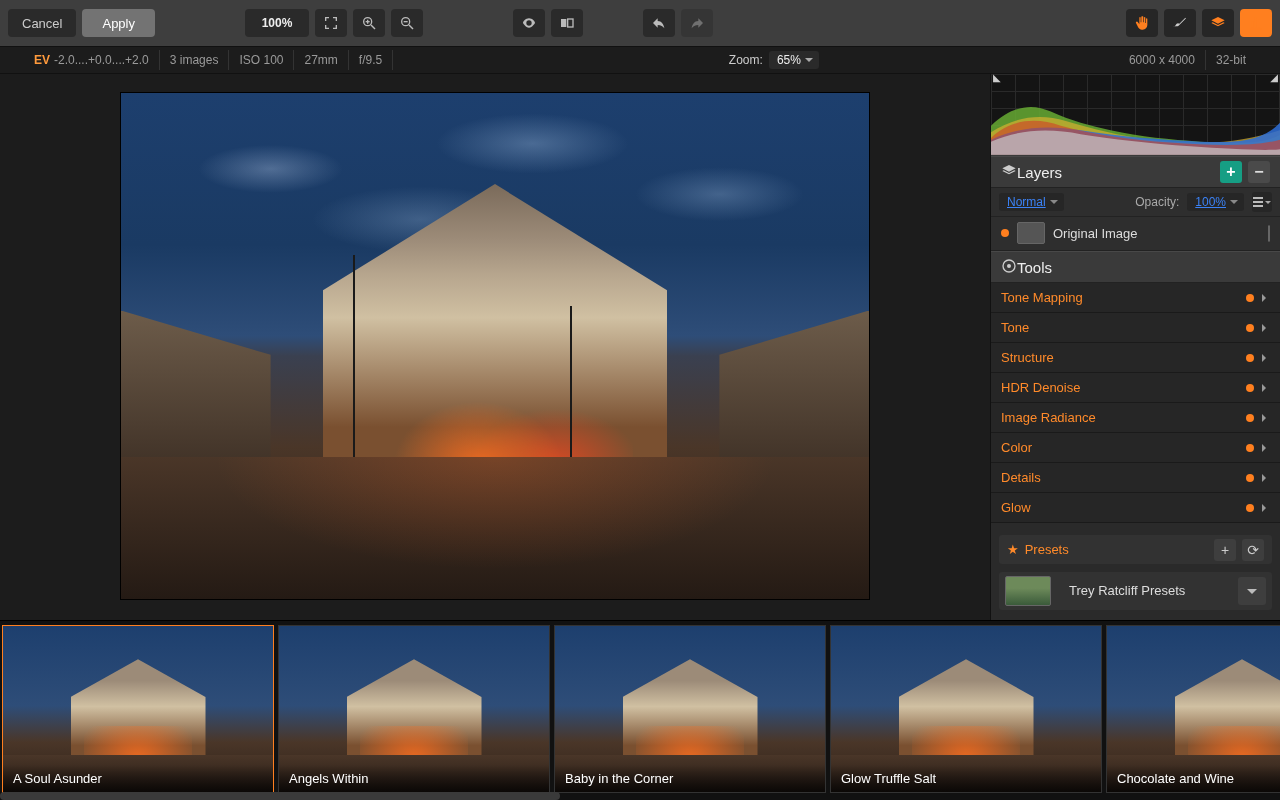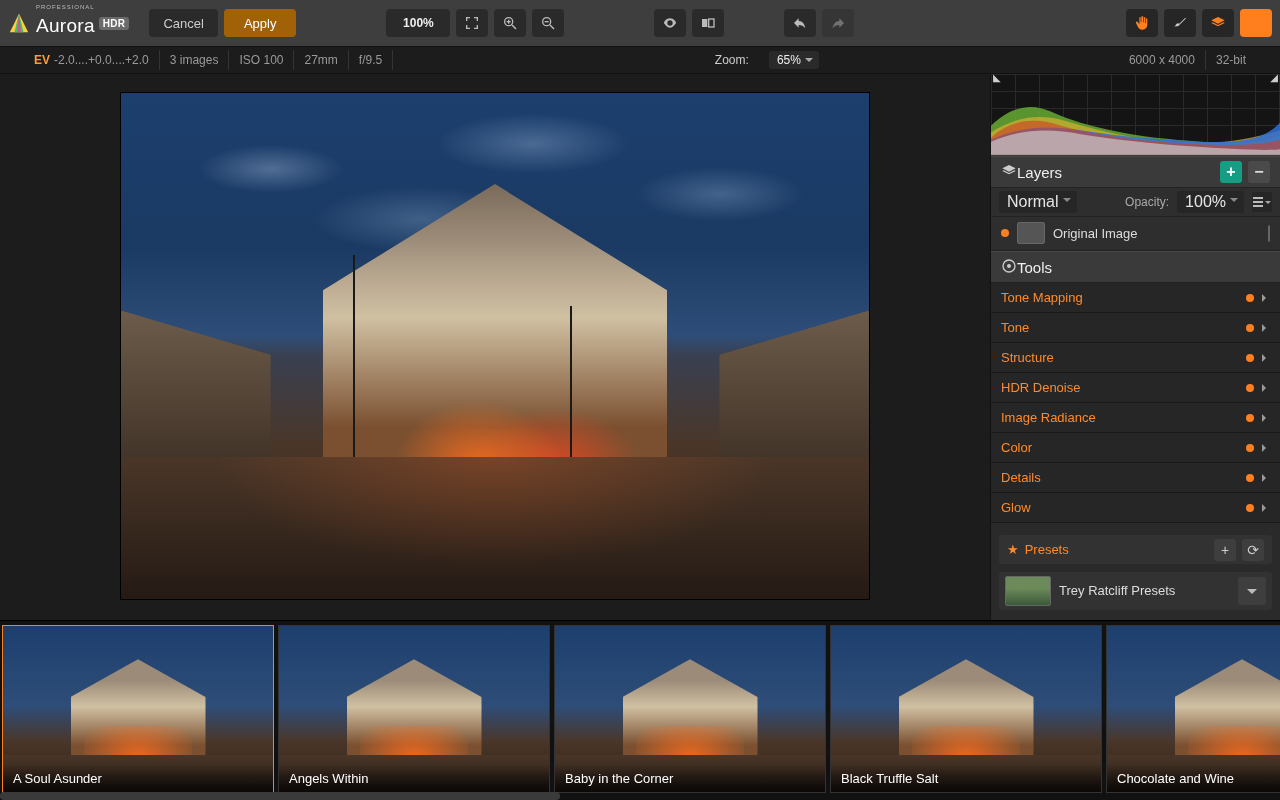--- a/index.html
+++ b/index.html
@@ -12,42 +12,42 @@
   .logo { display: flex; align-items: center; gap: 6px; margin-right: 20px; }
   .logo-tri { width: 22px; height: 22px; display:inline-block; }
   .logo-text { color: #fff; font-size: 19px; font-weight: 300; letter-spacing: .3px; display:flex; align-items:center; gap:4px;}
   .logo-sup { font-size: 6px; letter-spacing: 1px; position: relative; top:-9px; color:#bbb;}
   .hdr-badge { background:#6b6b6b; border-radius:3px; color:#fff; font-size:10px; font-weight:600; padding:1px 4px; }
   .btn {
     background:#2a2a2a; color:#ccc; border:none; border-radius:4px; height:28px;
     display:inline-flex; align-items:center; justify-content:center; padding:0 14px; cursor:pointer;
     font-size:13px;
   }
-  .btn.green { background:#a16207; color:#fff; font-weight:500; padding:0 20px;}
+  .btn.green { background:#737373; color:#fff; font-weight:500; padding:0 20px;}
   .tb-group { display:flex; gap:6px; align-items:flex-start;}
   .iconbtn {
     background:#2a2a2a; border:none; border-radius:4px; height:28px; min-width:32px;
     display:inline-flex; align-items:center; justify-content:center; cursor:pointer; color:#bbb;
   }
   .iconbtn.dark { background:#262626; }
   .iconbtn.orange svg, .iconbtn.orange { color:#ff7f1f; }
   .iconbtn svg { width:16px; height:16px; fill:currentColor; }
   .zoom-pct { font-size:12px; color:#eee; padding:0 8px; font-weight:600;}
   .right-icons { margin-left:auto; display:flex; gap:6px; }
 
   
   .infobar {
     height: 28px; background:#1c1c1c; border-top:1px solid #111; border-bottom:1px solid #111;
     display:flex; align-items:center; padding:0 24px; font-size:12px; color:#9a9a9a;
   }
   .infobar .seg { padding:0 10px; border-right:1px solid #333; height:20px; display:flex; align-items:center; gap:4px;}
   .infobar .seg:last-child { border-right:none; }
   .ev-label { color:#ff9a3c; font-weight:600; }
   .infobar .spacer { flex:1; }
-  .zoom-select { display:flex; align-items:center; gap:20px; color:#ccc; }
+  .zoom-select { display:flex; align-items:center; gap:6px; color:#ccc; }
   .zoom-select .sel { background:#2a2a2a; border-radius:3px; padding:2px 18px 2px 8px; position:relative; font-size:12px; color:#eee;}
   .zoom-select .sel::after { content:""; position:absolute; right:6px; top:7px; border:4px solid transparent; border-top-color:#aaa;}
 
   
   .main-row { display:flex; height: 546px; }
   .canvas-area { flex:1; display:flex; align-items:flex-start; justify-content:center; padding:18px 10px; }
   .canvas {
     width: 750px; height: 508px; border:1px solid #000;
     background: linear-gradient(180deg,#1d3f6e 0%, #1a3a63 30%, #2e4d78 48%, #3a4050 52%, #4a3628 70%, #2a1e17 100%);
     position:relative; overflow:hidden;
@@ -109,21 +109,21 @@
     width:22px; height:22px; border-radius:3px; display:flex; align-items:center; justify-content:center;
     font-size:16px; font-weight:700; cursor:pointer; color:#fff;
   }
   .sqbtn.add { background:#169e84; } .sqbtn.rm { background:#4a4a4a; color:#ddd;}
   .panel-header .push { margin-left:auto; display:flex; gap:6px;}
 
   .layer-opts {
     height:30px; background:#2e2e2e; display:flex; align-items:center; padding:0 8px; gap:8px;
     border-bottom:1px solid #222; font-size:12px; color:#aaa;
   }
-  .dd { background:#262626; border-radius:3px; padding:2px 18px 2px 8px; position:relative; color:#e5e5e5; font-size:16px;}
+  .dd { background:#262626; border-radius:3px; padding:2px 18px 2px 8px; position:relative; color:#3b82f6; font-size:12px;text-decoration:underline;}
   .dd::after { content:""; position:absolute; right:6px; top:7px; border:4px solid transparent; border-top-color:#888;}
   .layer-opts .push { margin-left:auto; display:flex; gap:8px; align-items:center;}
   .menu-icon { width:20px; height:20px; border-radius:3px; background:#262626; display:flex; align-items:center; justify-content:center; cursor:pointer;}
   .menu-icon .bars { width:10px; height:2px; background:#bbb; box-shadow:0 -4px 0 #bbb, 0 4px 0 #bbb; }
   .menu-icon .chev { margin-left:2px; border:3px solid transparent; border-top-color:#aaa; position:relative; top:2px;}
 
   .layer-row {
     height:36px; background:#2e2e2e; display:flex; align-items:center; padding:0 10px; gap:8px;
     border-bottom:1px solid #222; color:#ddd;
   }
@@ -143,21 +143,21 @@
 
   .presets-bar {
     margin:12px 8px 8px; height:30px; background:#323232; border-radius:3px;
     display:flex; align-items:center; padding:0 8px; gap:6px; color:#ff8a2a;
   }
   .presets-bar .push { margin-left:auto; display:flex; gap:6px;}
   .presets-bar .sq { width:22px; height:22px; border-radius:3px; background:#3e3e3e; color:#ccc; display:flex; align-items:center; justify-content:center; cursor:pointer; font-size:14px;}
 
   .preset-select {
     margin:0 8px 10px; height:40px; background:#323232; border-radius:3px;
-    display:flex; align-items:center; padding:0 6px; gap:8px; color:#ddd;
+    display:flex; align-items:center; padding:0 6px; gap:18px; color:#ddd;
   }
   .preset-select .thumb { width:46px; height:30px; border-radius:2px;
     background: linear-gradient(180deg,#6d8a5a 40%, #3a5a3a 100%);
   }
   .preset-select .dd-lg {
     margin-left:auto; width:28px; height:28px; border-radius:3px; background:#3e3e3e;
     display:flex; align-items:center; justify-content:center; cursor:pointer;
   }
   .preset-select .dd-lg::after { content:""; border:5px solid transparent; border-top-color:#bbb; position:relative; top:3px;}
 
@@ -192,36 +192,20 @@
   .scrollbar { position:absolute; left:0; bottom:0; height:8px; width:560px; background:#3a3a3a; border-radius:4px;}
 
   
   .chev { display:inline-block; border:4px solid transparent; border-left-color:#999; }
   .star { color:#ff8a2a; }
 </style>
 </head>
 <body>
 
 <div class="toolbar">
-  <div class="logo">
-    <span class="logo-tri">
-      <svg viewBox="0 0 24 24">
-          <polygon points="12,2 22,22 2,22" fill="#ffcf3a"></polygon>
-          <polygon points="12,2 17,22 7,22" fill="#36c46e"></polygon>
-          <polygon points="12,2 14,22 10,22" fill="#e04a8f"></polygon>
-        </svg>
-    </span>
-    <span class="logo-text">
-      <span style="position:relative;">
-        <span class="logo-sup">PROFESSIONAL</span><br>
-        <span style="position:relative; top:-8px;">Aurora</span>
-      </span>
-      <span class="hdr-badge">HDR</span>
-    </span>
-  </div>
 
   <div class="tb-group">
     <button class="btn">Cancel</button>
     <button class="btn green">Apply</button>
   </div>
 
   <div class="tb-group" style="margin-left:90px;">
     <span class="iconbtn" style="width:64px">
       <span class="zoom-pct">100%</span>
     </span>
@@ -475,21 +459,21 @@
   <div class="preset-card">
     <div class="bld"></div>
       <div class="glow"></div>
       <div class="gr"></div>
     <div class="label">Baby in the Corner</div>
   </div>
   <div class="preset-card">
     <div class="bld"></div>
       <div class="glow"></div>
       <div class="gr"></div>
-    <div class="label">Black Truffle Salt</div>
+    <div class="label">Glow Truffle Salt</div>
   </div>
   <div class="preset-card">
     <div class="bld"></div>
       <div class="glow"></div>
       <div class="gr"></div>
     <div class="label">Chocolate and Wine</div>
   </div>
 </div>
 <div class="scrollbar"></div>
 

